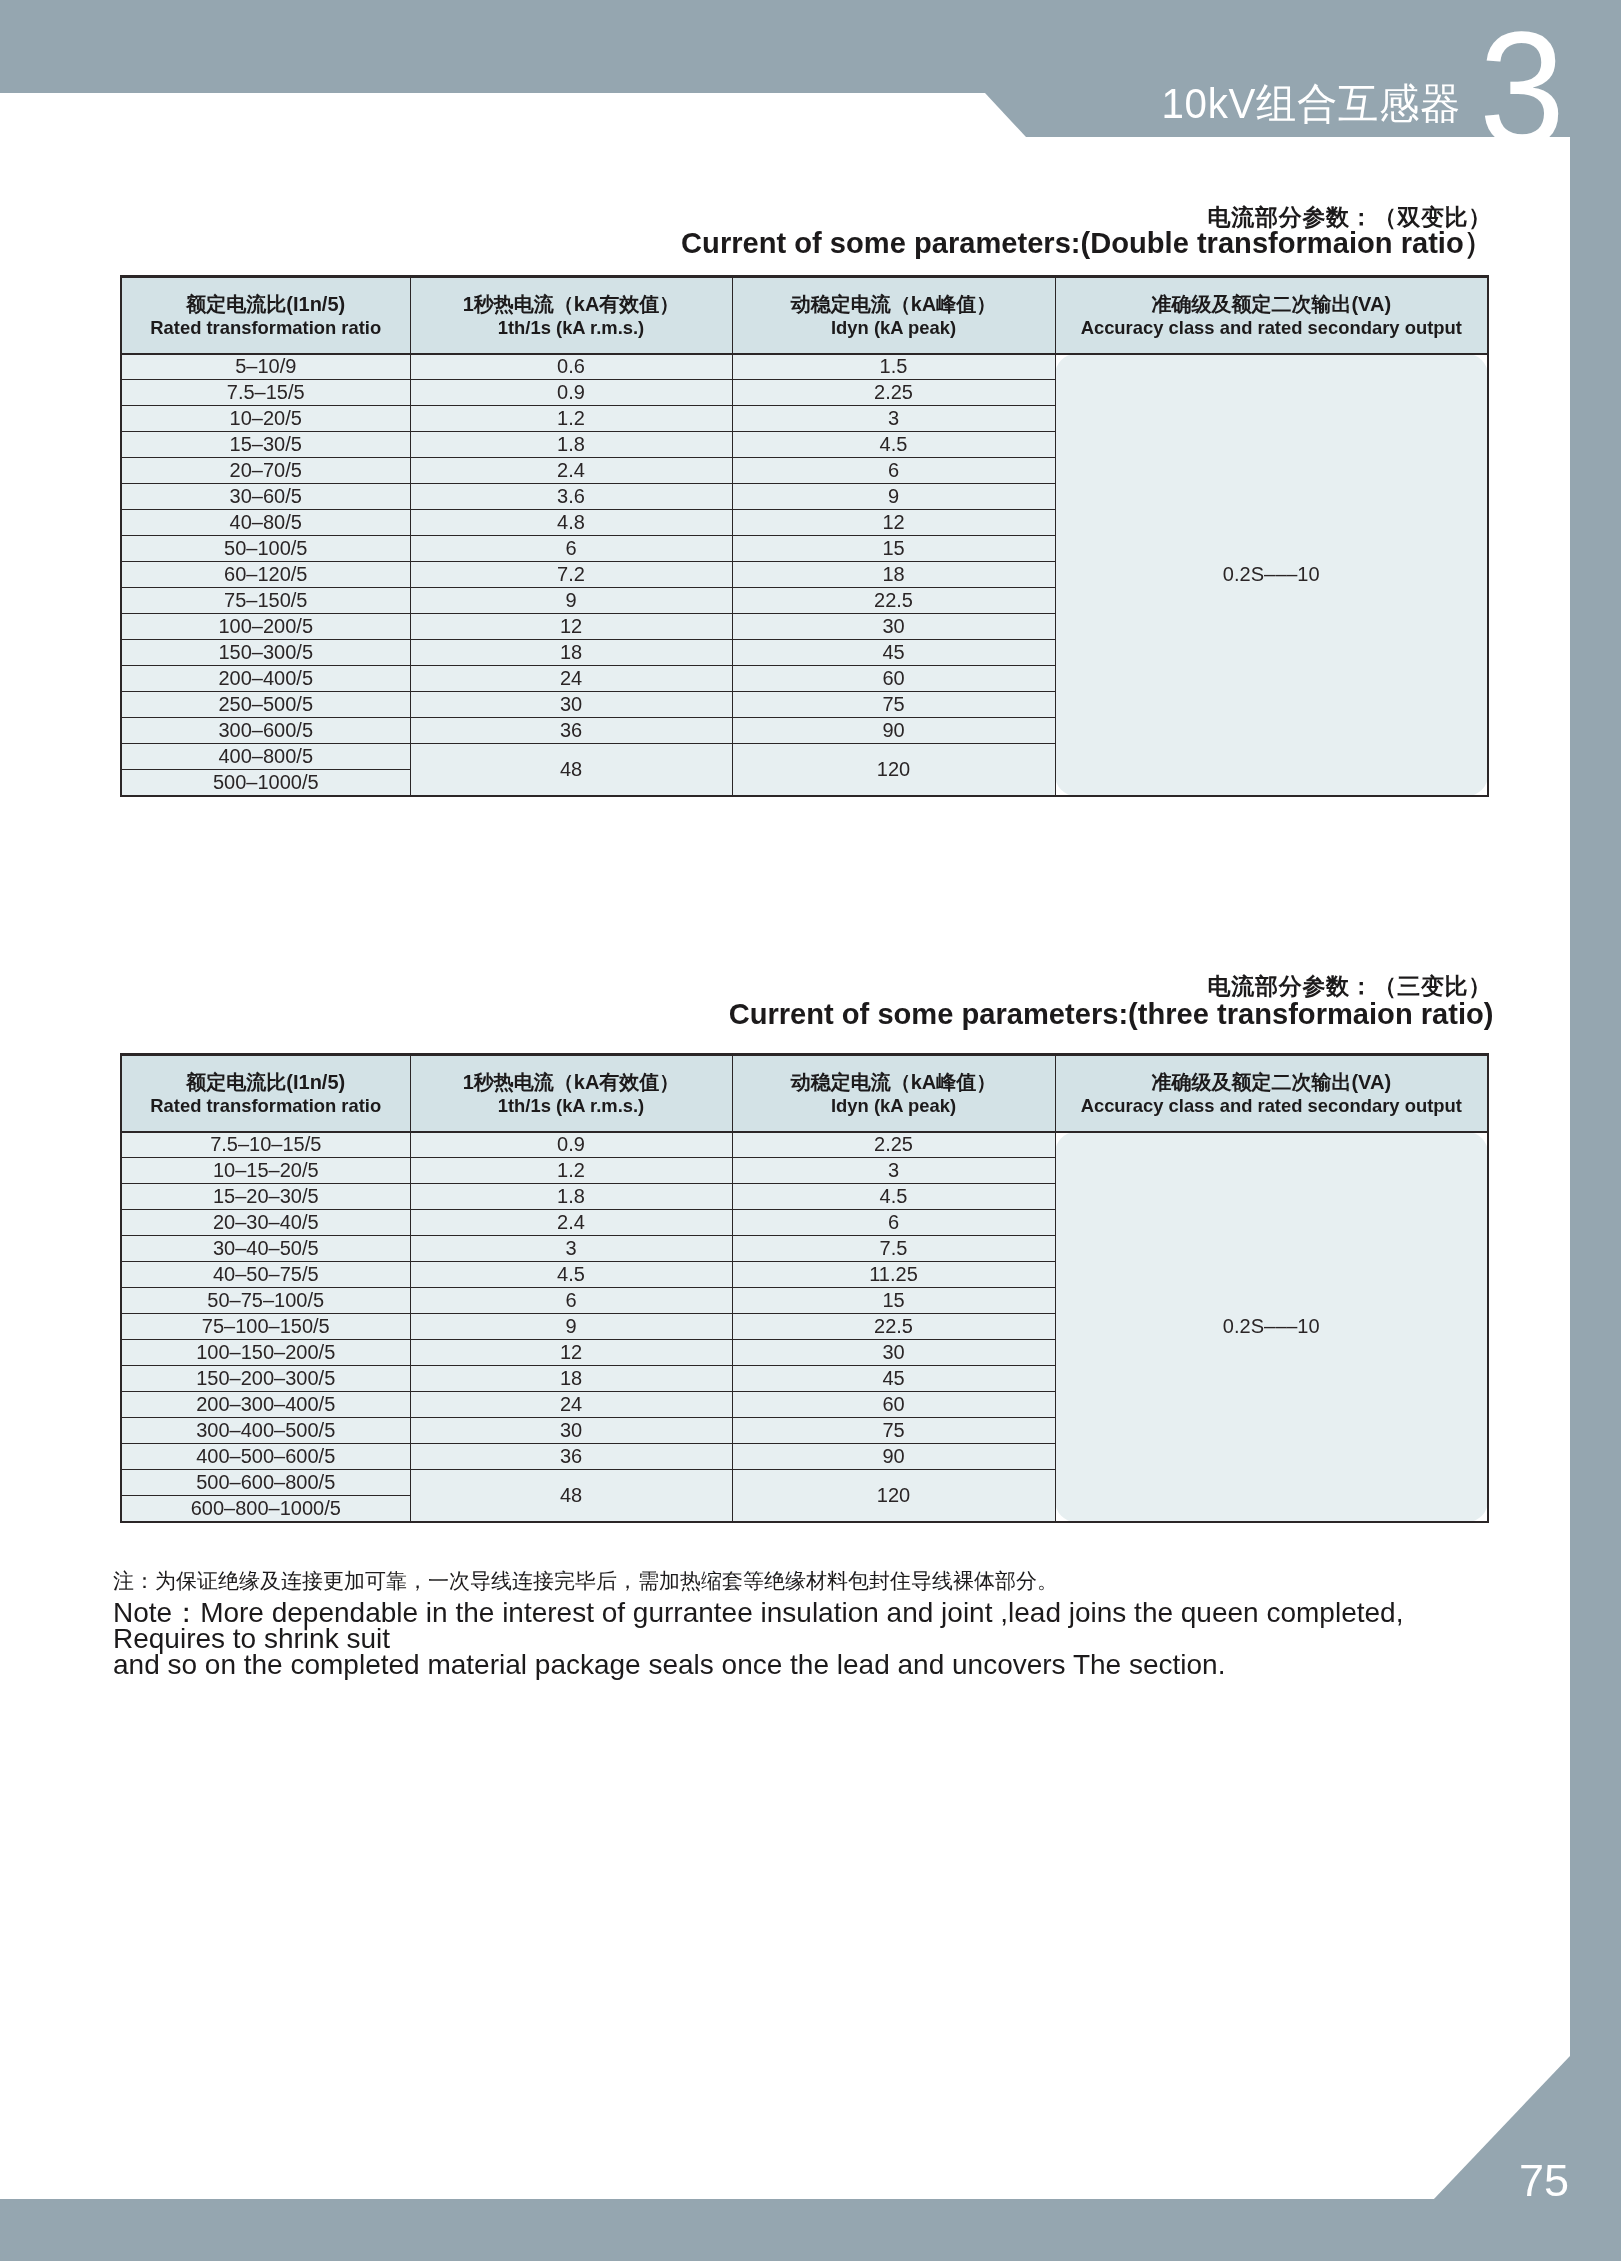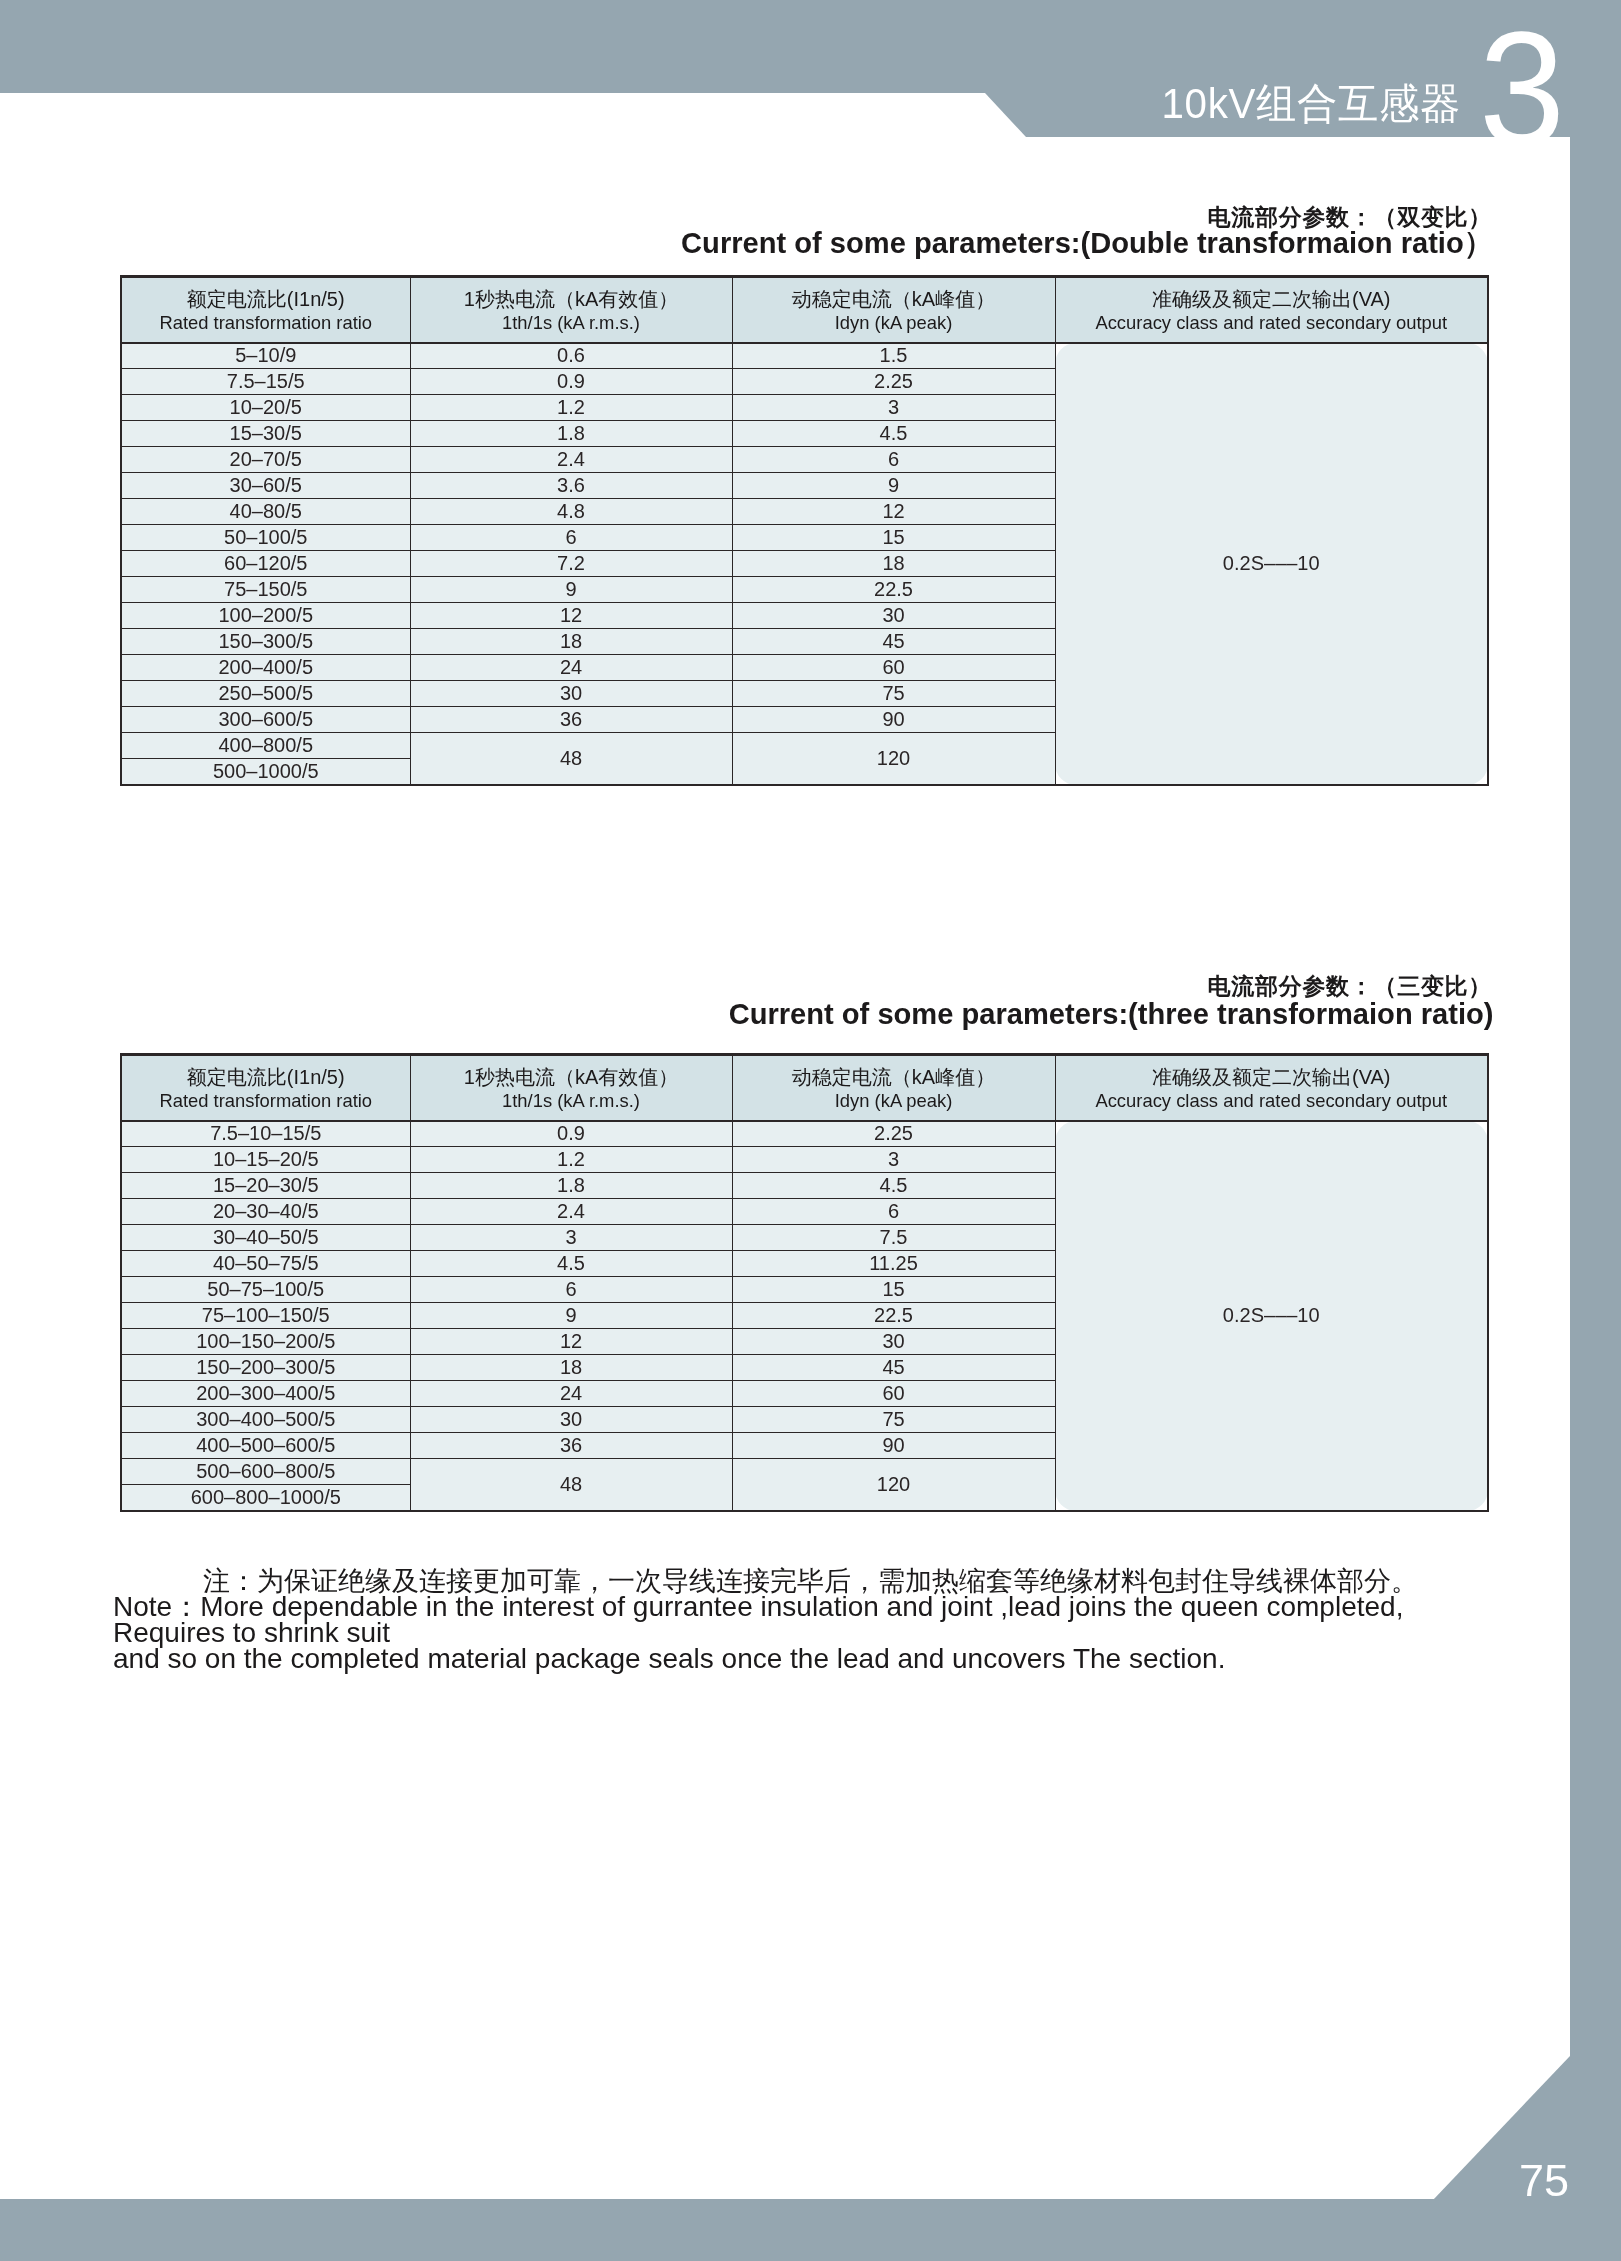--- a/index.html
+++ b/index.html
@@ -70,35 +70,35 @@
     border-collapse:collapse;table-layout:fixed;
     border:2px solid var(--border);
     border-top:3.3px solid var(--border);
     border-bottom:2.6px solid var(--border);
   }
   #table1{top:275px;}
   #table2{top:1053px;}
   .ctable th,.ctable td{border:1.3px solid var(--border);}
   .ctable thead th{
     background:var(--th-bg);
-    height:66px;vertical-align:middle;text-align:center;
-    font-weight:400;color:var(--ink);
+    height:77px;vertical-align:middle;text-align:center;
+    font-weight:700;color:var(--ink);
     border-bottom:2px solid var(--border);
   }
   .ctable thead .h-zh{font-size:20px;line-height:26px;}
   .ctable thead .h-en{font-size:18.4px;line-height:22.4px;}
   .ctable tbody td{
     background:var(--td-bg);
     height:26px;text-align:center;vertical-align:middle;
     font-size:20px;color:#2a2526;font-weight:400;
   }
   .ctable td.acc{font-size:20px;border-radius:21px;}
   
   .note{position:absolute;left:113px;top:1568px;width:1395px;color:var(--ink);}
-  .note .zh{font-size:27px;line-height:26px;margin-bottom:0;text-align:center;}
+  .note .zh{font-size:21px;line-height:26px;margin-bottom:6px;}
   .note .en{font-size:28px;line-height:26px;}
 </style>
 </head>
 <body>
 
 <div class="page">
 
   <div class="banner"></div>
   <div class="title-band"></div>
   <div class="right-strip"></div>

